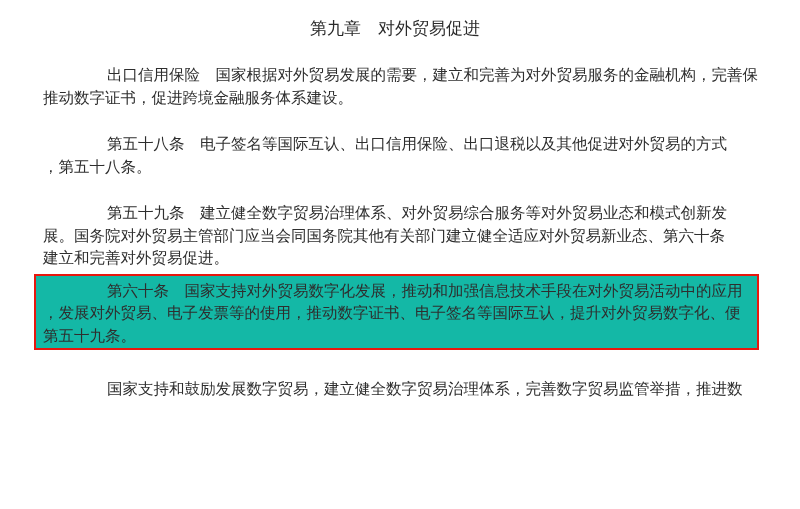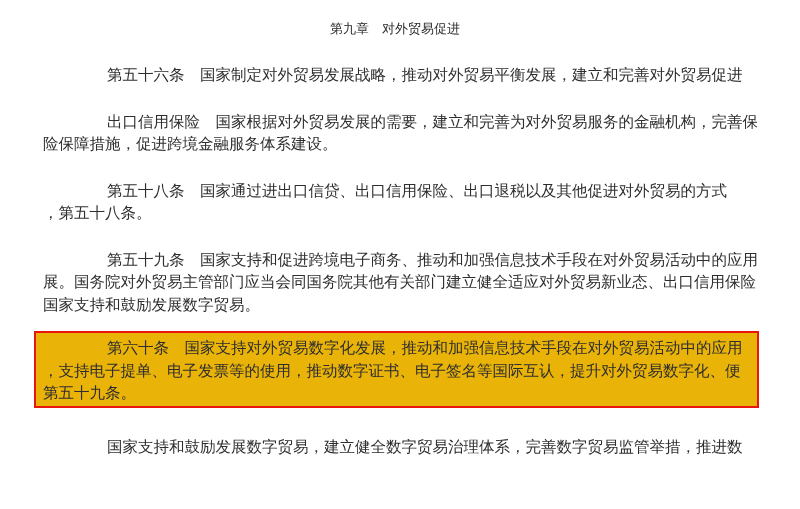--- a/index.html
+++ b/index.html
@@ -15,21 +15,21 @@
     overflow: hidden;
     font-family: "Liberation Serif", "DejaVu Serif", serif;
     color: #2e2e2e;
   }
   .doc {
     padding: 17px 53px 0 43px;
     font-size: 15.5px;
   }
   .title {
     text-align: center;
-    font-size: 13px;
+    font-size: 17px;
     line-height: 23px;
     white-space: pre;
     color: #2a2a2a;
   }
   .para {
     margin-top: 24px;
   }
   .para.m0 {
     margin-top: 0;
   }
@@ -37,58 +37,57 @@
     margin-top: 28px;
   }
   .line {
     line-height: 22.5px;
     white-space: pre;
   }
   .line.indent {
     text-indent: 64px;
   }
   .hl-box {
-    margin: 15px -12px 0 -9px;
+    margin: 4px -12px 0 -9px;
     border: 2.5px solid #e8170e;
     padding: 4px 10px 1px 7px;
-    background: #eab308;
+    background: #14b8a6;
   }
 </style>
 </head>
 <body>
 
 <div class="page">
   <div class="doc">
 
     <div class="title">第九章　对外贸易促进</div>
 
     <div class="para">
-      <div class="line indent">第五十六条　国家制定对外贸易发展战略，推动对外贸易平衡发展，建立和完善对外贸易促进</div>
     </div>
 
     <div class="para">
       <div class="line indent">出口信用保险　国家根据对外贸易发展的需要，建立和完善为对外贸易服务的金融机构，完善保</div>
-      <div class="line">险保障措施，促进跨境金融服务体系建设。</div>
+      <div class="line">推动数字证书，促进跨境金融服务体系建设。</div>
     </div>
 
     <div class="para">
-      <div class="line indent">第五十八条　国家通过进出口信贷、出口信用保险、出口退税以及其他促进对外贸易的方式</div>
+      <div class="line indent">第五十八条　电子签名等国际互认、出口信用保险、出口退税以及其他促进对外贸易的方式</div>
       <div class="line">，第五十八条。</div>
     </div>
 
     <div class="para">
-      <div class="line indent">第五十九条　国家支持和促进跨境电子商务、推动和加强信息技术手段在对外贸易活动中的应用</div>
-      <div class="line">展。国务院对外贸易主管部门应当会同国务院其他有关部门建立健全适应对外贸易新业态、出口信用保险</div>
-      <div class="line">国家支持和鼓励发展数字贸易。</div>
+      <div class="line indent">第五十九条　建立健全数字贸易治理体系、对外贸易综合服务等对外贸易业态和模式创新发</div>
+      <div class="line">展。国务院对外贸易主管部门应当会同国务院其他有关部门建立健全适应对外贸易新业态、第六十条</div>
+      <div class="line">建立和完善对外贸易促进。</div>
     </div>
 
     <div class="hl-box">
       <div class="para m0">
         <div class="line indent">第六十条　国家支持对外贸易数字化发展，推动和加强信息技术手段在对外贸易活动中的应用</div>
-        <div class="line">，支持电子提单、电子发票等的使用，推动数字证书、电子签名等国际互认，提升对外贸易数字化、便</div>
+        <div class="line">，发展对外贸易、电子发票等的使用，推动数字证书、电子签名等国际互认，提升对外贸易数字化、便</div>
         <div class="line">第五十九条。</div>
       </div>
     </div>
 
     <div class="para after-box">
       <div class="line indent">国家支持和鼓励发展数字贸易，建立健全数字贸易治理体系，完善数字贸易监管举措，推进数</div>
     </div>
 
   </div>
 </div>

